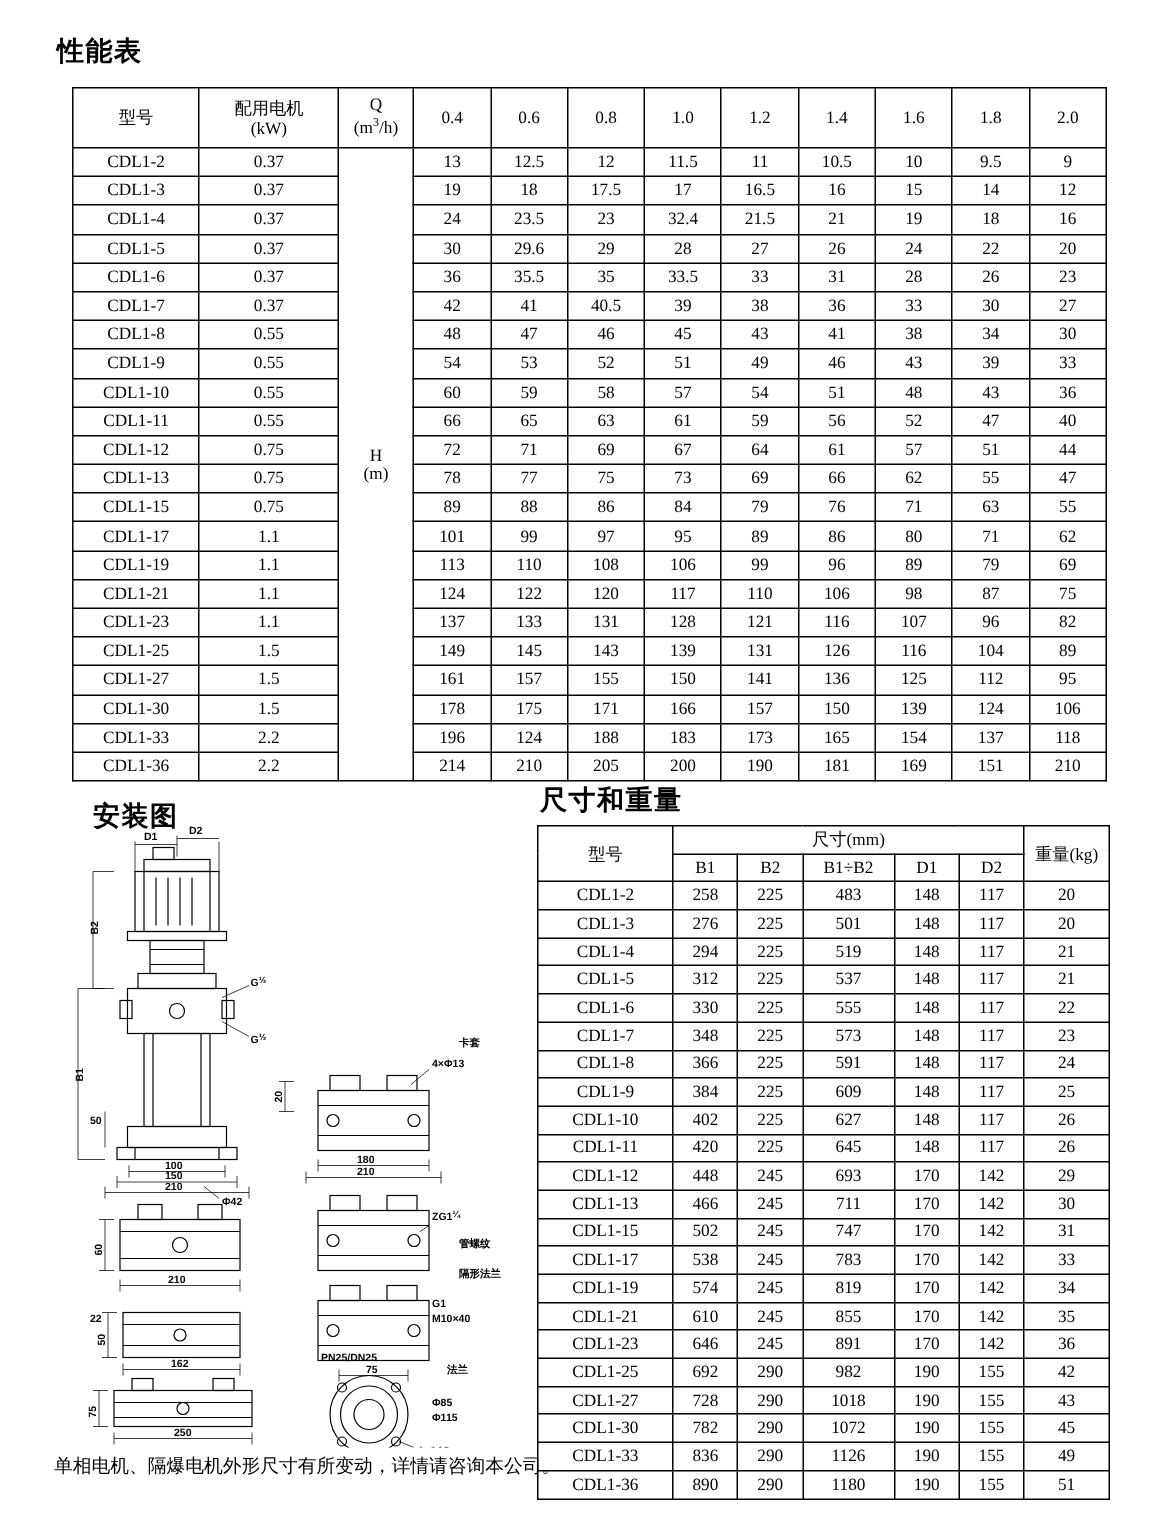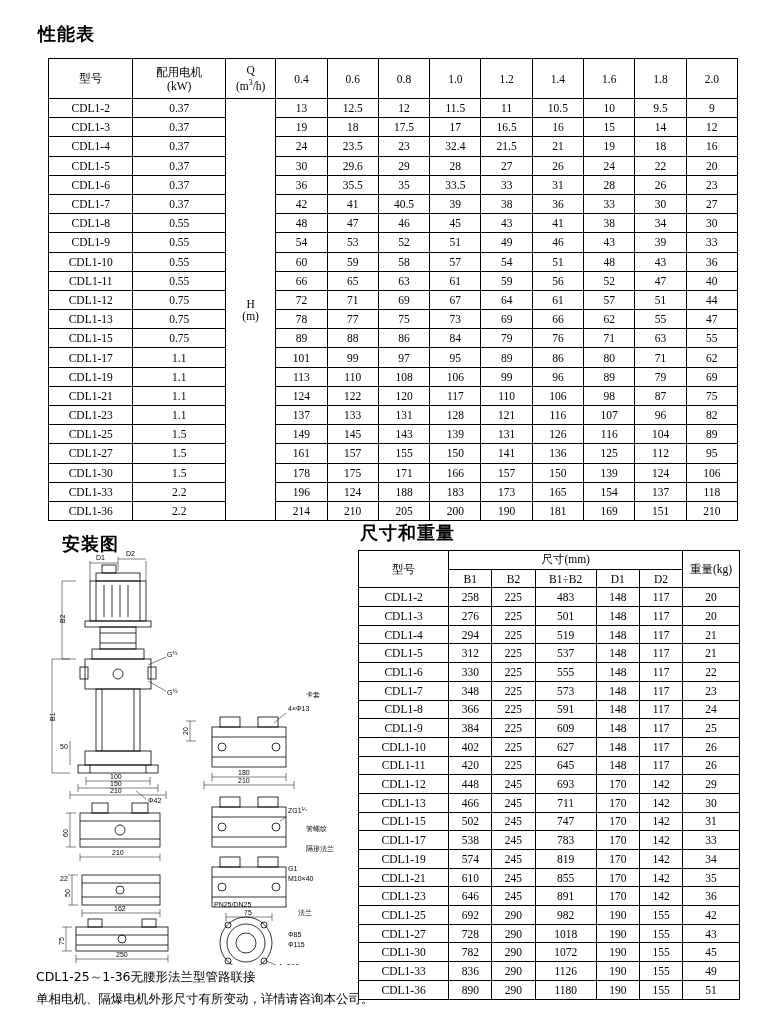--- a/index.html
+++ b/index.html
@@ -50,21 +50,21 @@
   #perf-table td.hcell { width: 50px; }
   .q-head { line-height:1.15; font-size:11.5px; }
   .sup { vertical-align: super; font-size: 8px; }
 
   
   #install-title { position:absolute; left:38px; top:532px;margin-left:24px; }
   #dims-title { position:absolute; left:360px; top:521px;font-family:Liberation Mono, monospace; }
 
   #drawing {
     position:absolute; left:30px; top:545px;
-    width: 320px; height: 420px;
+    width: 320px; height: 420px; font-weight: bold;
   }
   #drawing svg { display:block; }
 
   
   #dim-table {
     position:absolute; left:358px; top:550px;
     width: 382px;
     font-size: 11.5px;
   }
   #dim-table td { height: 18.7px; }
@@ -837,17 +837,16 @@
           <td class="c">290</td>
           <td class="c-wide">1180</td>
           <td class="c">190</td>
           <td class="c">155</td>
           <td class="c-w">51</td>
         </tr>
       </tbody>
   </table>
 
   <div id="notes">
-    <div>CDL1-25～1-36无腰形法兰型管路联接</div>
     <div>单相电机、隔爆电机外形尺寸有所变动，详情请咨询本公司。</div>
   </div>
 
 </div>
 
 </body></html>

